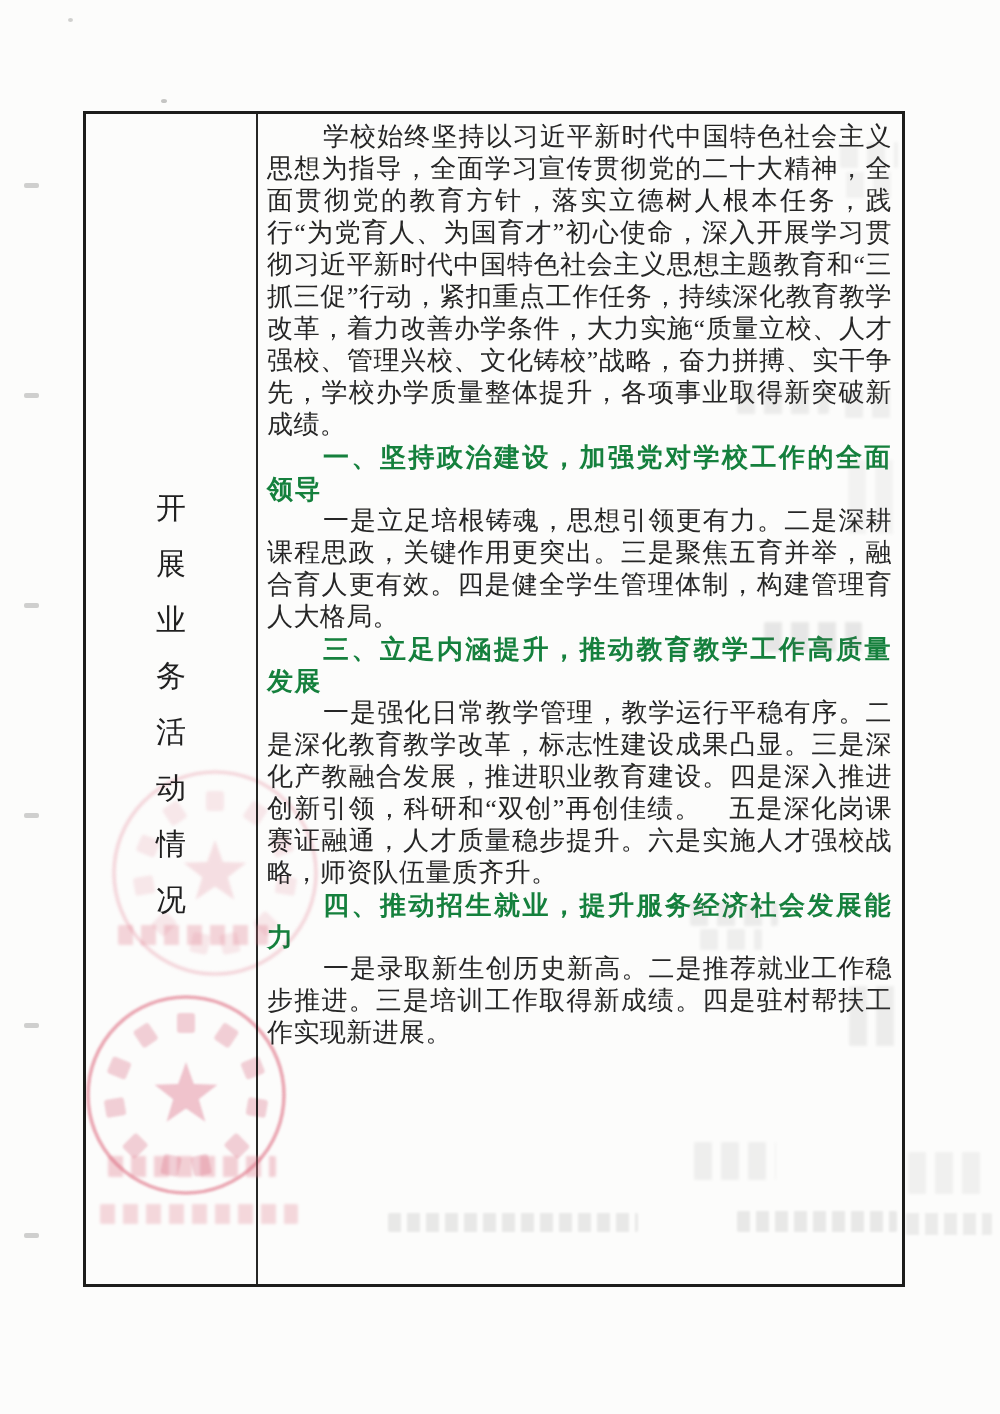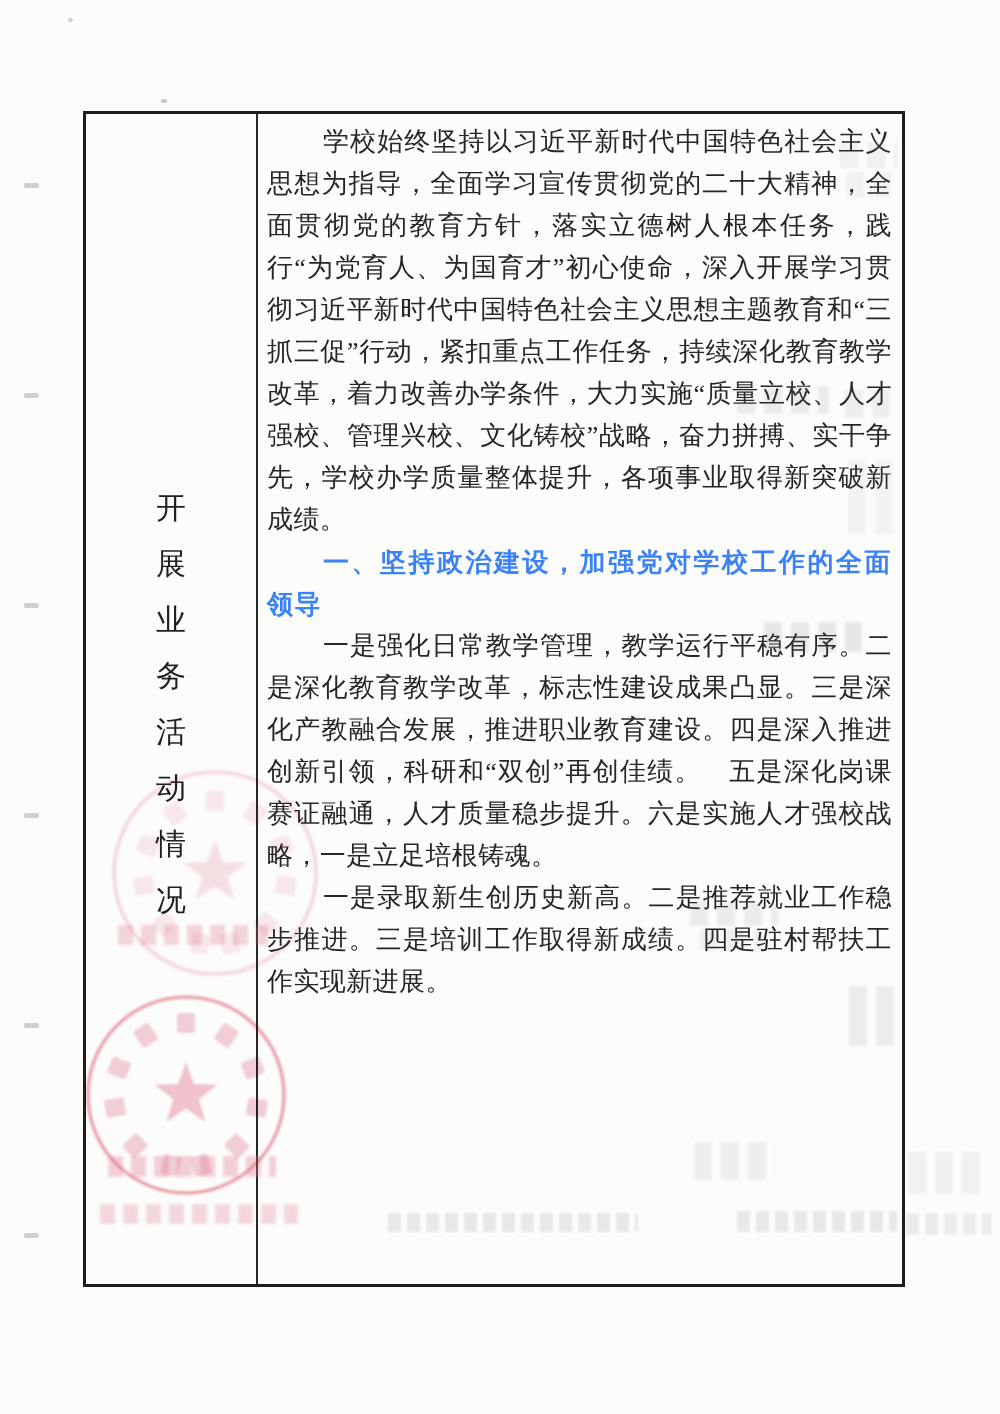--- a/index.html
+++ b/index.html
@@ -23,27 +23,27 @@
     position:absolute; left:0; right:0; top:378px;
     display:flex; flex-direction:column; align-items:center;
   }
   .vlabel span{
     display:block; height:31px; line-height:31px; margin-bottom:25px;
     font-size:30px; letter-spacing:0; color:#1f1f1f;
   }
   .content{
     flex:1 1 auto; box-sizing:border-box;
     padding:7px 10px 12px 9px;
-    font-size:26px; line-height:42px;
+    font-size:26px; line-height:32px;
     text-align:justify; text-justify:inter-character;
   }
   .content p{margin:0; text-indent:2.15em; letter-spacing:0.4px;}
   .content p.head{
     font-family:"DejaVu Sans","Liberation Sans",sans-serif;
-    font-weight:700; letter-spacing:1.6px; color:#3b82f6;
+    font-weight:700; letter-spacing:1.6px; color:#15803d;
   }
   
   .stamp{position:absolute; pointer-events:none; mix-blend-mode:multiply;}
   
   .bleed{
     position:absolute; display:block; pointer-events:none;
     background:repeating-linear-gradient(90deg, #6a6a6a 0 18px, transparent 18px 27px);
     filter:blur(1.4px); border-radius:2px;
   }
   .bleed.small{
@@ -77,23 +77,26 @@
         <span>情</span>
         <span>况</span>
       </div>
     </div>
 
     <div class="content">
       <p class="body">学校始终坚持以习近平新时代中国特色社会主义思想为指导，全面学习宣传贯彻党的二十大精神，全面贯彻党的教育方针，落实立德树人根本任务，践行“为党育人、为国育才”初心使命，深入开展学习贯彻习近平新时代中国特色社会主义思想主题教育和“三抓三促”行动，紧扣重点工作任务，持续深化教育教学改革，着力改善办学条件，大力实施“质量立校、人才强校、管理兴校、文化铸校”战略，奋力拼搏、实干争先，学校办学质量整体提升，各项事业取得新突破新成绩。</p>
 
       <p class="head">一、坚持政治建设，加强党对学校工作的全面领导</p>
 
+      <p class="body">一是立足培根铸魂，思想引领更有力。二是深耕课程思政，关键作用更突出。三是聚焦五育并举，融合育人更有效。四是健全学生管理体制，构建管理育人大格局。</p>
 
-      <p class="body">一是强化日常教学管理，教学运行平稳有序。二是深化教育教学改革，标志性建设成果凸显。三是深化产教融合发展，推进职业教育建设。四是深入推进创新引领，科研和“双创”再创佳绩。　五是深化岗课赛证融通，人才质量稳步提升。六是实施人才强校战略，一是立足培根铸魂。</p>
+      <p class="head">三、立足内涵提升，推动教育教学工作高质量发展</p>
+      <p class="body">一是强化日常教学管理，教学运行平稳有序。二是深化教育教学改革，标志性建设成果凸显。三是深化产教融合发展，推进职业教育建设。四是深入推进创新引领，科研和“双创”再创佳绩。　五是深化岗课赛证融通，人才质量稳步提升。六是实施人才强校战略，师资队伍量质齐升。</p>
 
+      <p class="head">四、推动招生就业，提升服务经济社会发展能力</p>
       <p class="body">一是录取新生创历史新高。二是推荐就业工作稳步推进。三是培训工作取得新成绩。四是驻村帮扶工作实现新进展。</p>
 
     </div>
   </div>
 
   <svg class="stamp" style="left:105px; top:763px; opacity:.62;" width="220" height="220" viewBox="0 0 220 220">
     <defs>
         <filter id="blurA" x="-20%" y="-20%" width="140%" height="140%">
           <feGaussianBlur stdDeviation="1.5"></feGaussianBlur>
         </filter>

